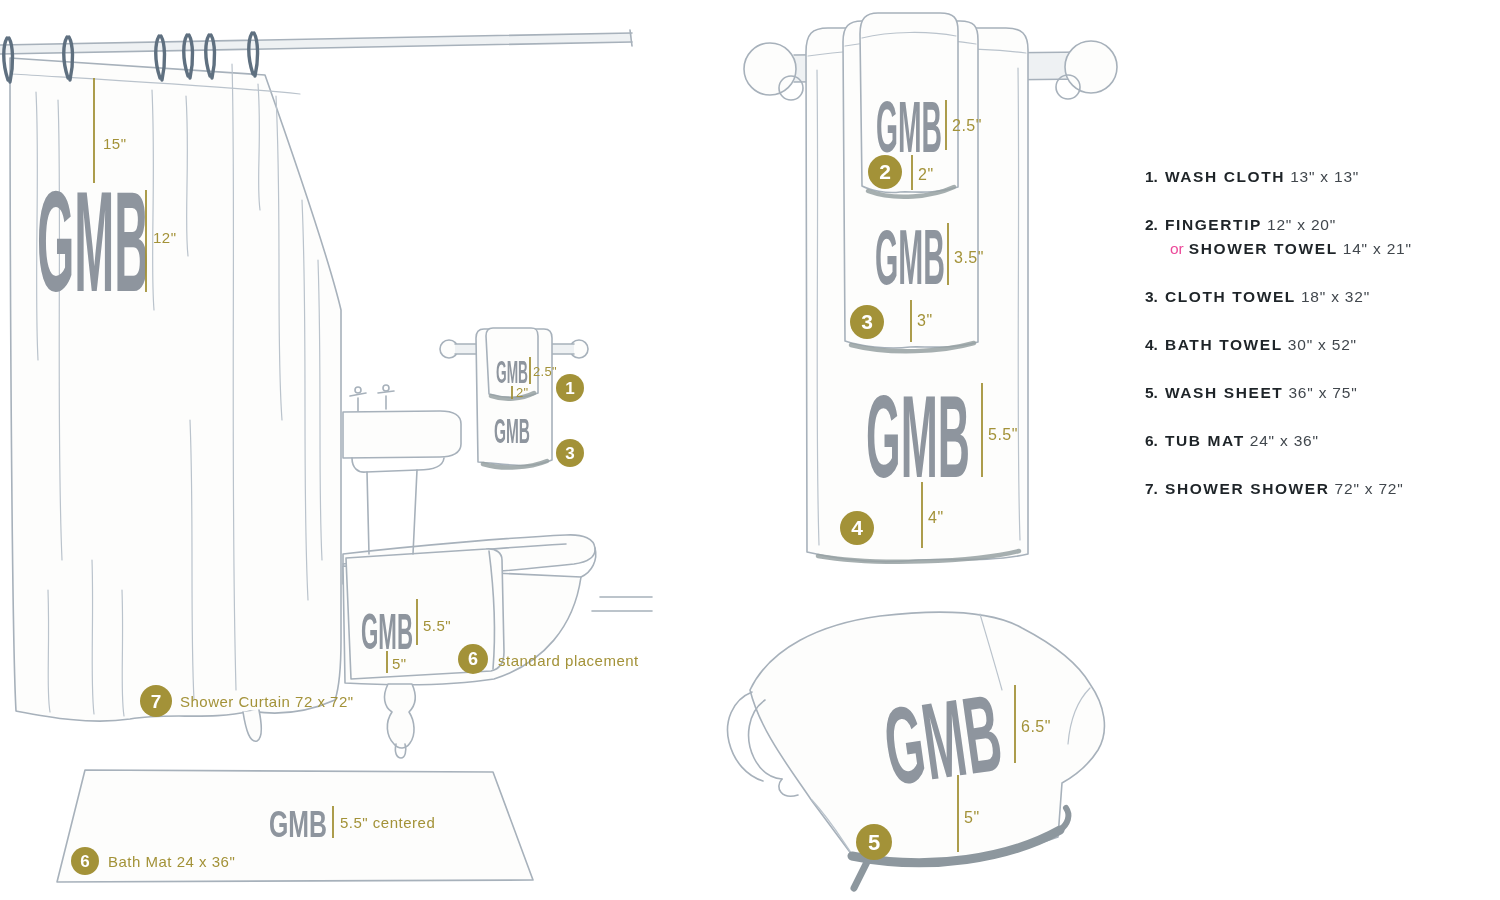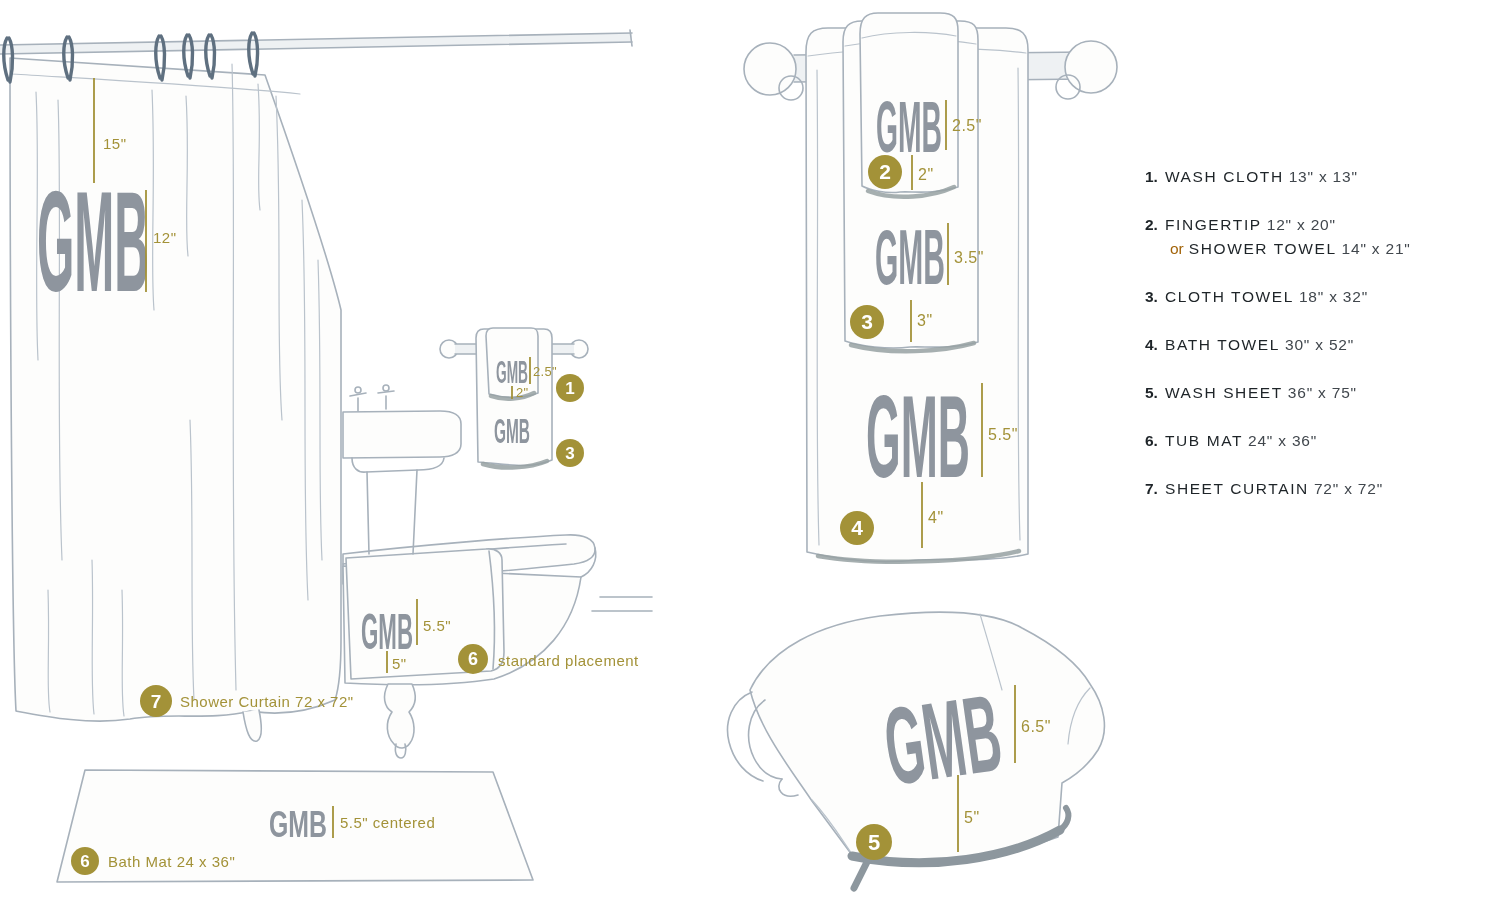--- a/index.html
+++ b/index.html
@@ -14,24 +14,24 @@
   .badge-num{fill:#ffffff;font-weight:bold;text-anchor:middle;}
   .gline{stroke:#a39238;stroke-width:1.8;}
   .sk{stroke:#a7b1bb;stroke-width:1.6;fill:none;stroke-linecap:round;stroke-linejoin:round;}
   .skf{stroke:#a7b1bb;stroke-width:1.6;fill:#fdfdfc;stroke-linecap:round;stroke-linejoin:round;}
   .fold{stroke:#bac3cc;stroke-width:1.2;fill:none;stroke-linecap:round;}
   .hook{stroke:#5f7080;stroke-width:3.4;fill:none;stroke-linecap:round;}
   .hem{stroke:#97a1a2;stroke-width:4.5;fill:none;stroke-linecap:round;opacity:.85;}
   .legend{position:absolute;left:1145px;top:167px;width:310px;font-size:15.5px;line-height:20px;}
   .l-item{margin-bottom:28px;white-space:nowrap;}
   .l-num{font-weight:bold;color:#1e2428;margin-right:7px;}
-  .l-name{font-weight:normal;color:#1e2428;letter-spacing:1.6px;}
+  .l-name{font-weight:bold;color:#1e2428;letter-spacing:1.6px;}
   .l-size{color:#41474d;letter-spacing:.8px;margin-left:5px;}
   .l-alt{margin-top:4px;padding-left:25px;}
-  .l-or{color:#a16207;margin-right:5px;}
+  .l-or{color:#ec4899;margin-right:5px;}
 </style>
 </head>
 <body>
 
 <div class="canvas">
 
   <svg width="660" height="900" viewBox="0 0 660 900" style="position:absolute;left:0;top:0;">
 
     <g>
       <polygon points="0,45 632,33 632,42 0,54" fill="#eef1f3"></polygon>
@@ -264,17 +264,17 @@
     <div class="l-item">
       <span class="l-num">4.</span><span class="l-name">BATH TOWEL</span><span class="l-size">30" x 52"</span>
     </div>
     <div class="l-item">
       <span class="l-num">5.</span><span class="l-name">WASH SHEET</span><span class="l-size">36" x 75"</span>
     </div>
     <div class="l-item">
       <span class="l-num">6.</span><span class="l-name">TUB MAT</span><span class="l-size">24" x 36"</span>
     </div>
     <div class="l-item">
-      <span class="l-num">7.</span><span class="l-name">SHEET CURTAIN</span><span class="l-size">72" x 72"</span>
+      <span class="l-num">7.</span><span class="l-name">SHOWER SHOWER</span><span class="l-size">72" x 72"</span>
     </div>
   </div>
 
 </div>
 
 </body></html>

